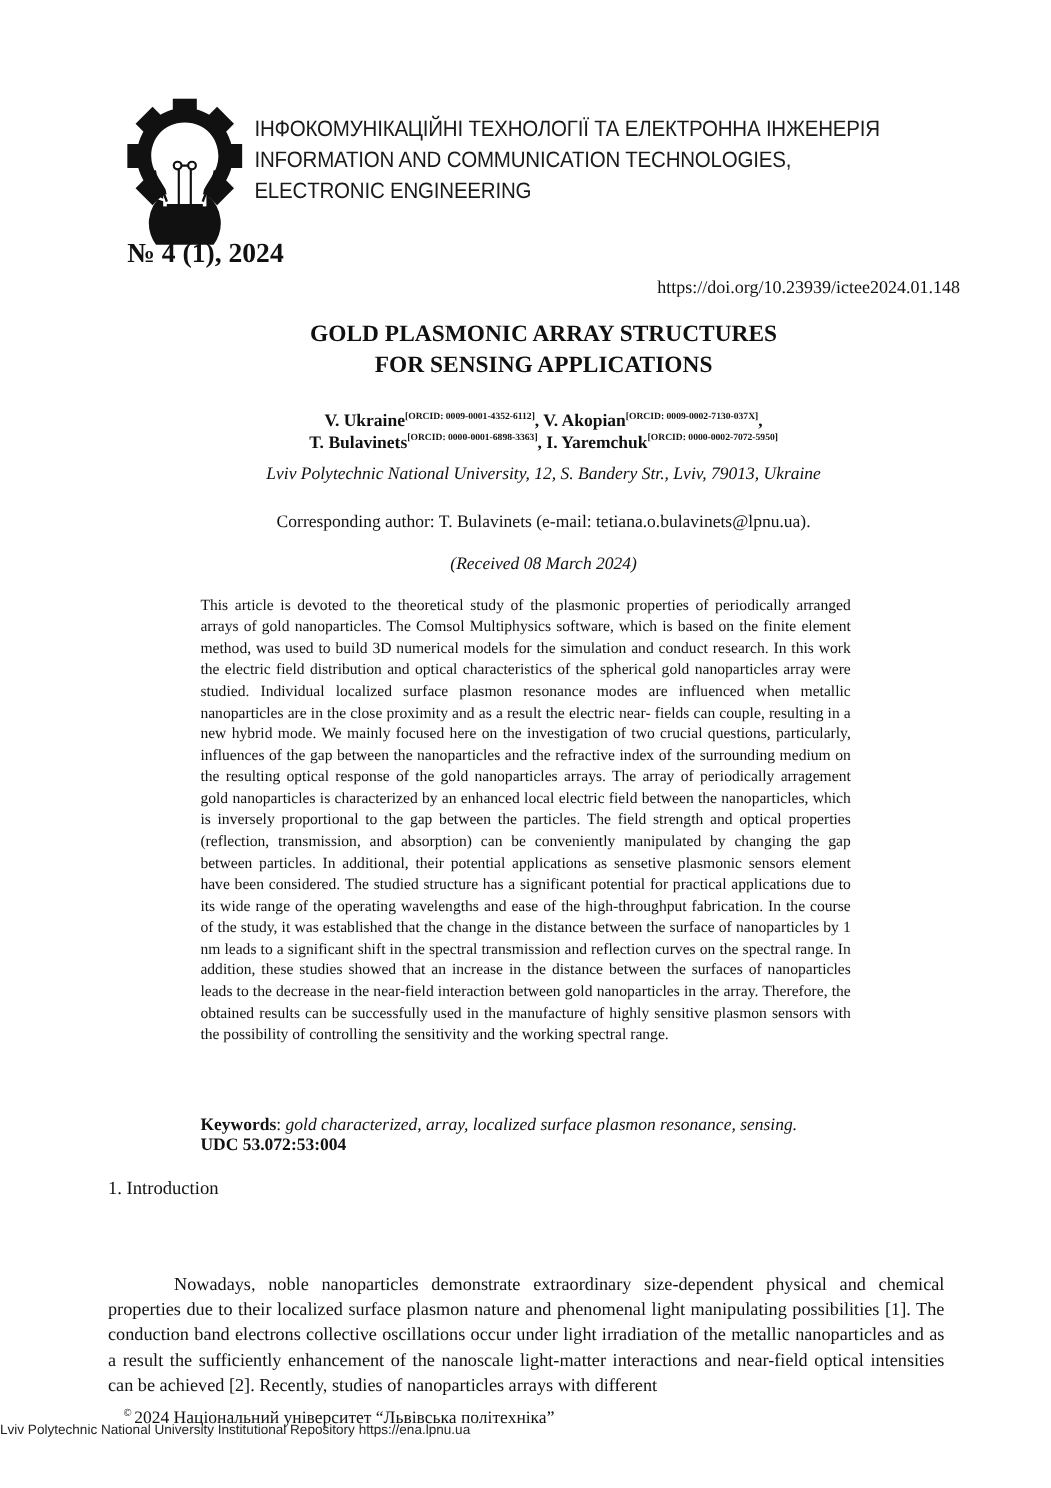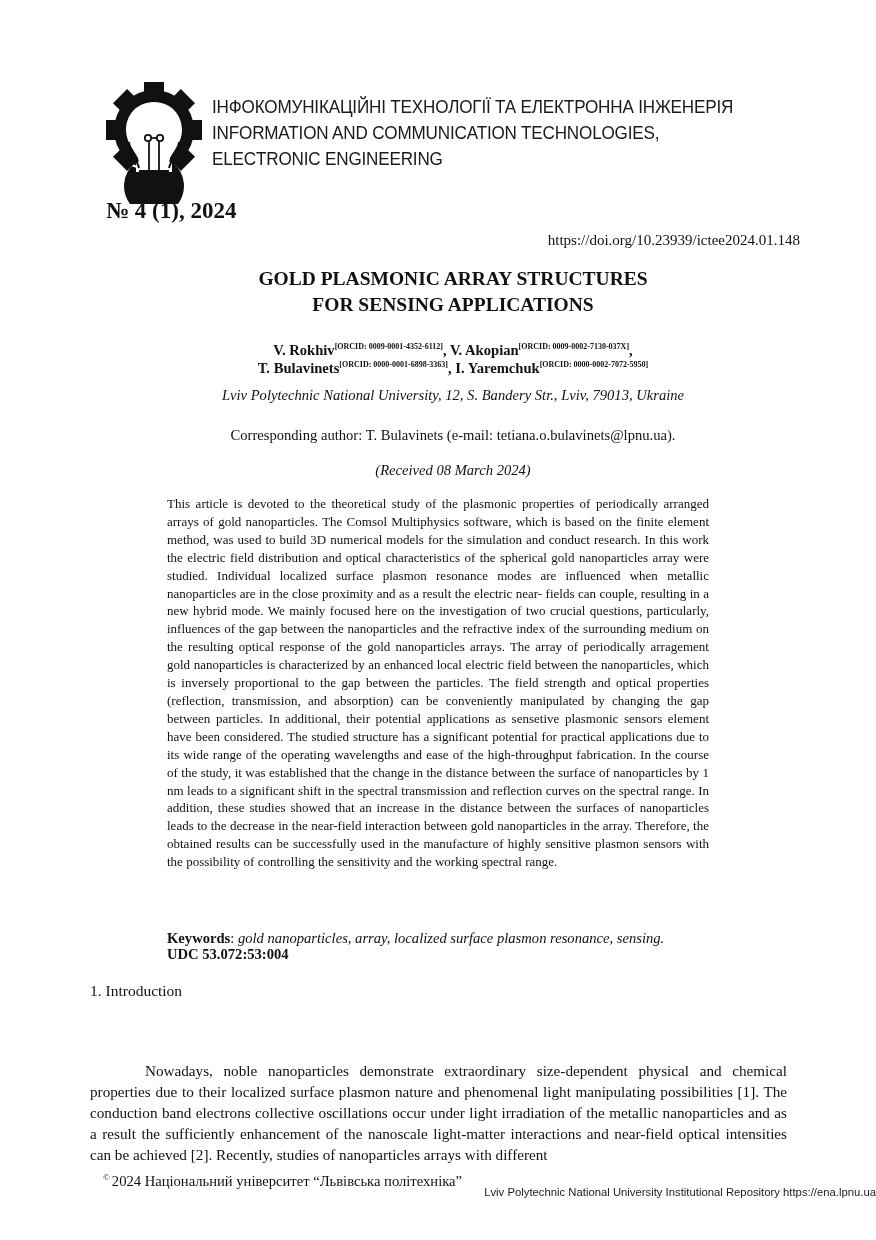--- a/index.html
+++ b/index.html
@@ -37,21 +37,21 @@
   #keywords .kw-label { font-weight: bold; }
   #keywords .kw-text { font-style: italic; }
   #udc { left: 167px; top: 946px; font-weight: bold; font-size: 14.6px; }
 
   #intro-heading { left: 90px; top: 982px; font-weight: normal; font-size: 15.5px; }
   #intro-text { left: 90px; top: 1060px; width: 697px; font-size: 15.2px; line-height: 21.1px;
                 text-align: justify; text-indent: 55px; }
 
   #copyright { left: 103px; top: 1148px; font-size: 14.6px; margin-top: 24px; }
   #copyright .c-sym { font-size: 9px; vertical-align: 6px; margin-right: 2px; }
-  #repo { left: 0; width: 876px; text-align: right; top: 1186px;
+  #repo { left: 0; width: 876px; text-align: left; top: 1186px;
           font-family: "Liberation Sans", sans-serif; font-size: 11.3px; color: #222; }
 </style>
 </head>
 <body>
 
 <svg id="logo" class="abs" viewBox="0 0 96 122">
   <g fill="#111">
 
     <rect x="38" y="0" width="20" height="14"></rect>
     <rect x="38" y="0" width="20" height="14" transform="rotate(45 48 48)"></rect>
@@ -93,34 +93,34 @@
 <div class="journal-line" id="jl3">ELECTRONIC ENGINEERING</div>
 
 <div class="abs" id="issue">№ 4 (1), 2024</div>
 
 <div class="abs" id="doi">https://doi.org/10.23939/ictee2024.01.148</div>
 
 <div class="abs title" id="title1">GOLD PLASMONIC ARRAY STRUCTURES</div>
 <div class="abs title" id="title2">FOR SENSING APPLICATIONS</div>
 
 <div class="abs authors" id="authors1">
-  <span>V. Rokhiv</span><sup>[ORCID: 0009-0001-4352-6112]</sup><span>, </span><span>V. Akopian</span><sup>[ORCID: 0009-0002-7130-037X]</sup><span>,</span>
+  <span>V. Ukraine</span><sup>[ORCID: 0009-0001-4352-6112]</sup><span>, </span><span>V. Akopian</span><sup>[ORCID: 0009-0002-7130-037X]</sup><span>,</span>
 </div>
 <div class="abs authors" id="authors2">
   <span>T. Bulavinets</span><sup>[ORCID: 0000-0001-6898-3363]</sup><span>, </span><span>I. Yaremchuk</span><sup>[ORCID: 0000-0002-7072-5950]</sup>
 </div>
 
 <div class="abs" id="affil">Lviv Polytechnic National University, 12, S. Bandery Str., Lviv, 79013, Ukraine</div>
 <div class="abs" id="corresp">Corresponding author: T. Bulavinets (e-mail: tetiana.o.bulavinets@lpnu.ua).</div>
 <div class="abs" id="received">(Received 08 March 2024)</div>
 
 <div class="abs" id="abstract">This article is devoted to the theoretical study of the plasmonic properties of periodically arranged arrays of gold nanoparticles. The Comsol Multiphysics software, which is based on the finite element method, was used to build 3D numerical models for the simulation and conduct research. In this work the electric field distribution and optical characteristics of the spherical gold nanoparticles array were studied. Individual localized surface plasmon resonance modes are influenced when metallic nanoparticles are in the close proximity and as a result the electric near- fields can couple, resulting in a new hybrid mode. We mainly focused here on the investigation of two crucial questions, particularly, influences of the gap between the nanoparticles and the refractive index of the surrounding medium on the resulting optical response of the gold nanoparticles arrays. The array of periodically arragement gold nanoparticles is characterized by an enhanced local electric field between the nanoparticles, which is inversely proportional to the gap between the particles. The field strength and optical properties (reflection, transmission, and absorption) can be conveniently manipulated by changing the gap between particles. In additional, their potential applications as sensetive plasmonic sensors element have been considered. The studied structure has a significant potential for practical applications due to its wide range of the operating wavelengths and ease of the high-throughput fabrication. In the course of the study, it was established that the change in the distance between the surface of nanoparticles by 1 nm leads to a significant shift in the spectral transmission and reflection curves on the spectral range. In addition, these studies showed that an increase in the distance between the surfaces of nanoparticles leads to the decrease in the near-field interaction between gold nanoparticles in the array. Therefore, the obtained results can be successfully used in the manufacture of highly sensitive plasmon sensors with the possibility of controlling the sensitivity and the working spectral range.</div>
 
 <div class="abs" id="keywords">
-  <span class="kw-label">Keywords</span><span>: </span><span class="kw-text">gold nanoparticles, array, localized surface plasmon resonance, sensing.</span>
+  <span class="kw-label">Keywords</span><span>: </span><span class="kw-text">gold characterized, array, localized surface plasmon resonance, sensing.</span>
 </div>
 <div class="abs" id="udc">UDC 53.072:53:004</div>
 
 <div class="abs" id="intro-heading">1. Introduction</div>
 <div class="abs" id="intro-text">Nowadays, noble nanoparticles demonstrate extraordinary size-dependent physical and chemical properties due to their localized surface plasmon nature and phenomenal light manipulating possibilities [1]. The conduction band electrons collective oscillations occur under light irradiation of the metallic nanoparticles and as a result the sufficiently enhancement of the nanoscale light-matter interactions and near-field optical intensities can be achieved [2]. Recently, studies of nanoparticles arrays with different</div>
 
 <div class="abs" id="copyright">
   <span class="c-sym">©</span><span>2024 Національний університет “Львівська політехніка”</span>
 </div>
 <div class="abs" id="repo">Lviv Polytechnic National University Institutional Repository https://ena.lpnu.ua</div>

